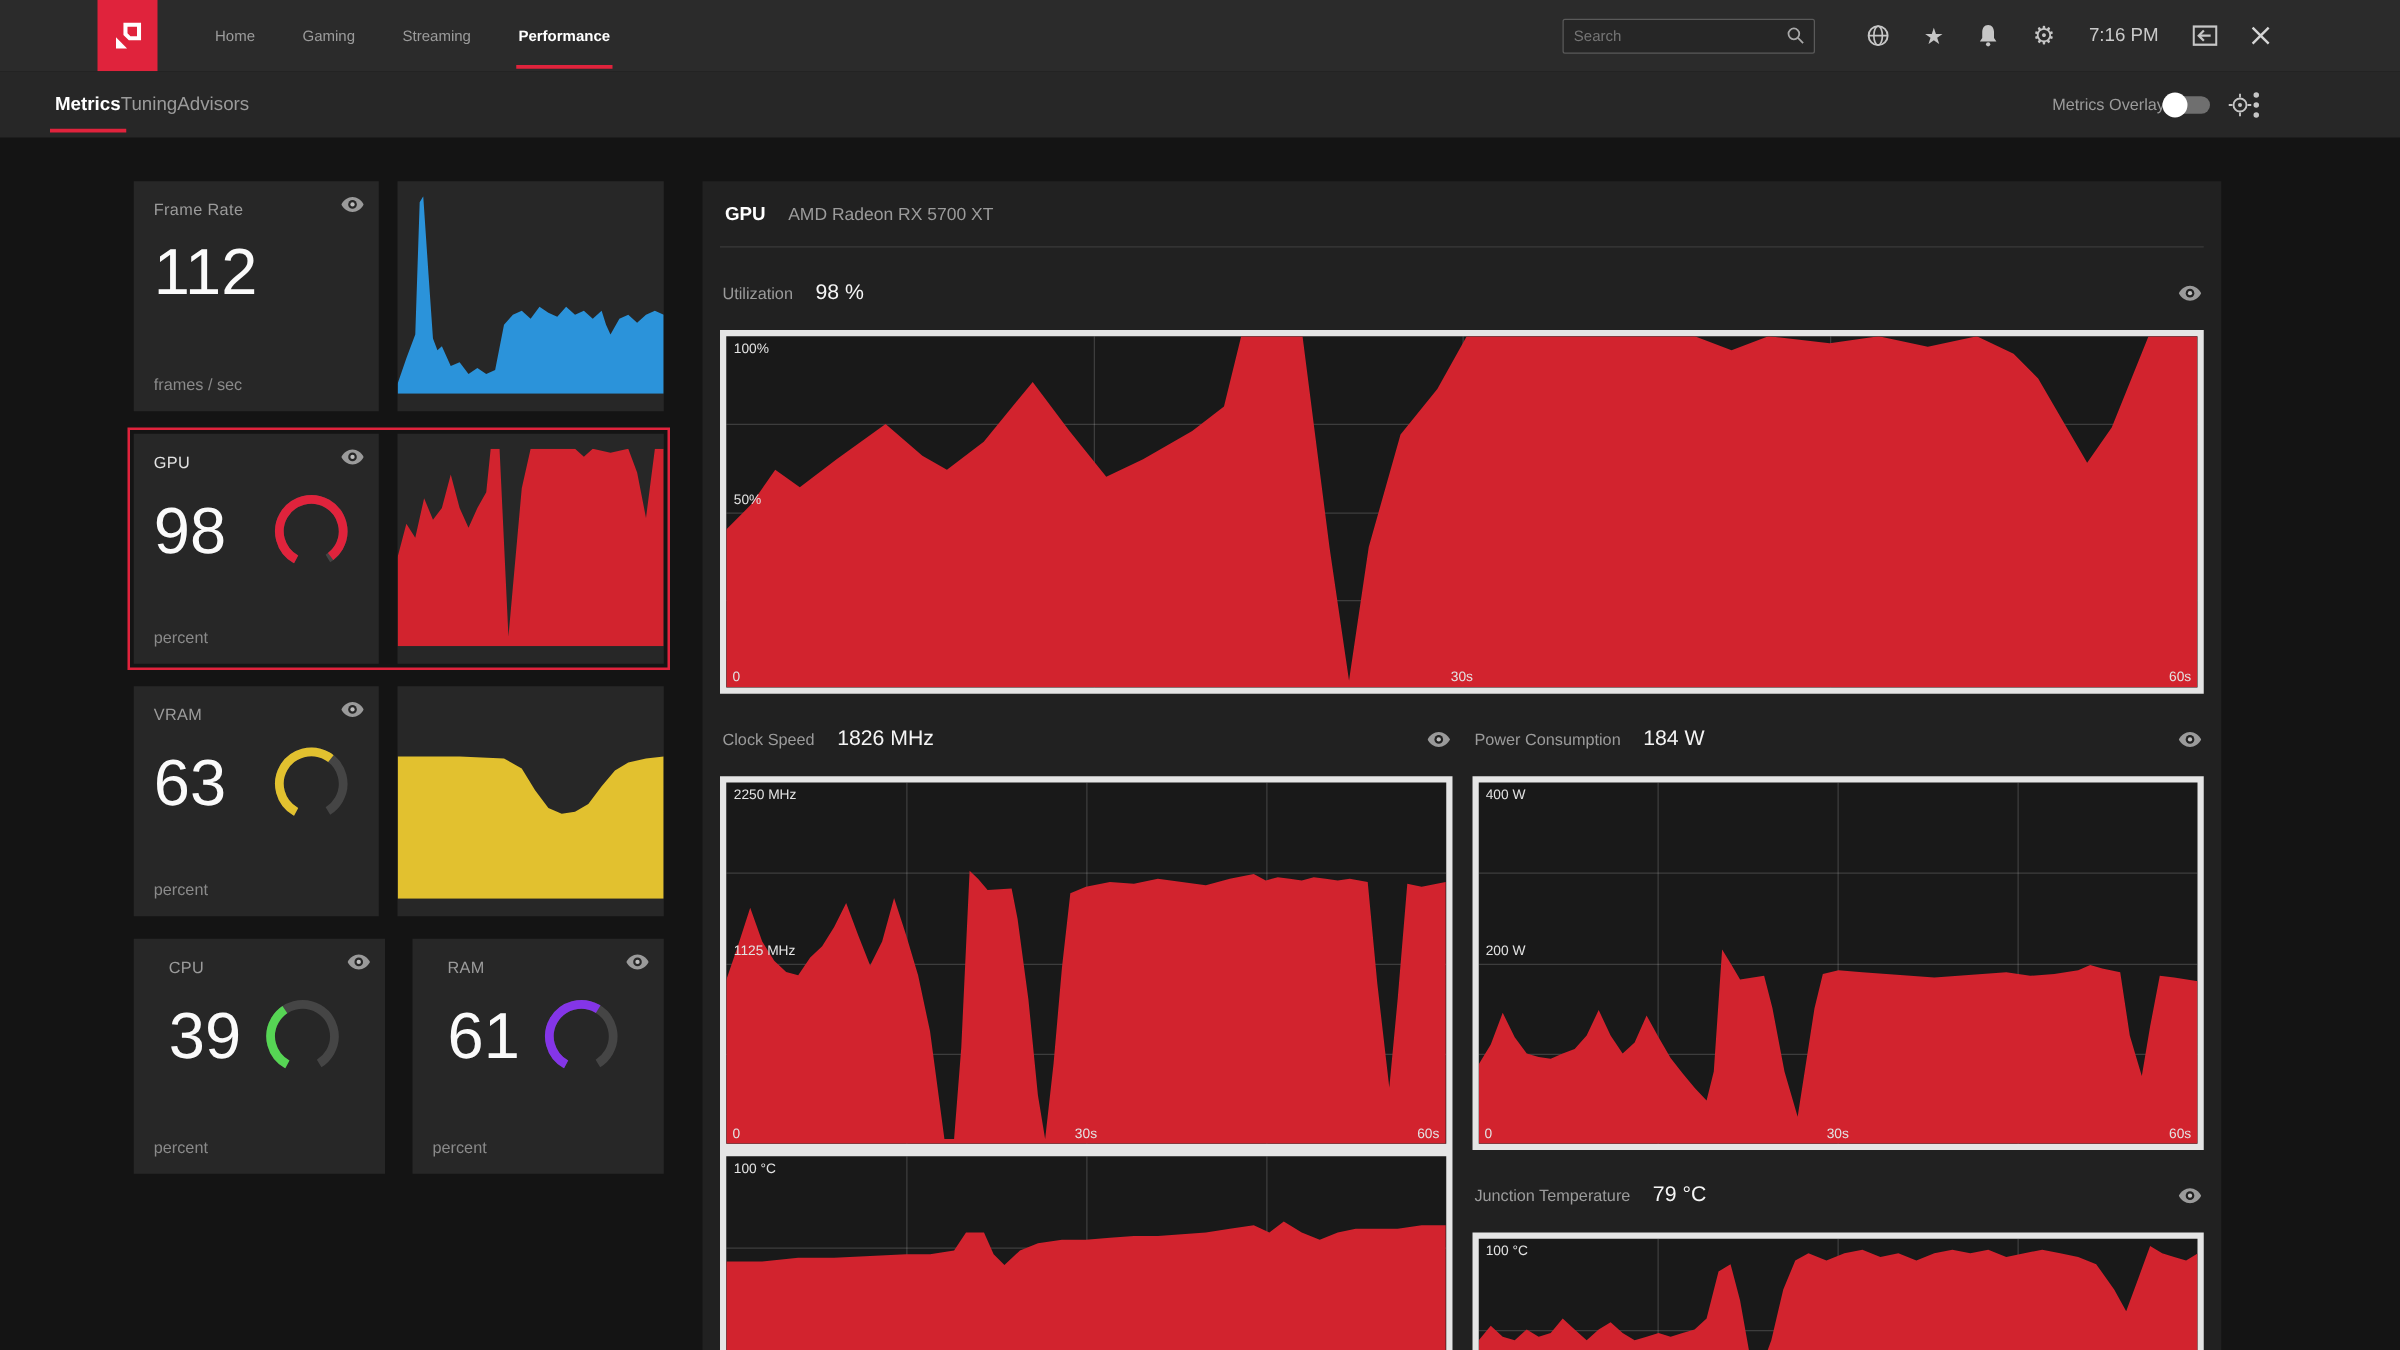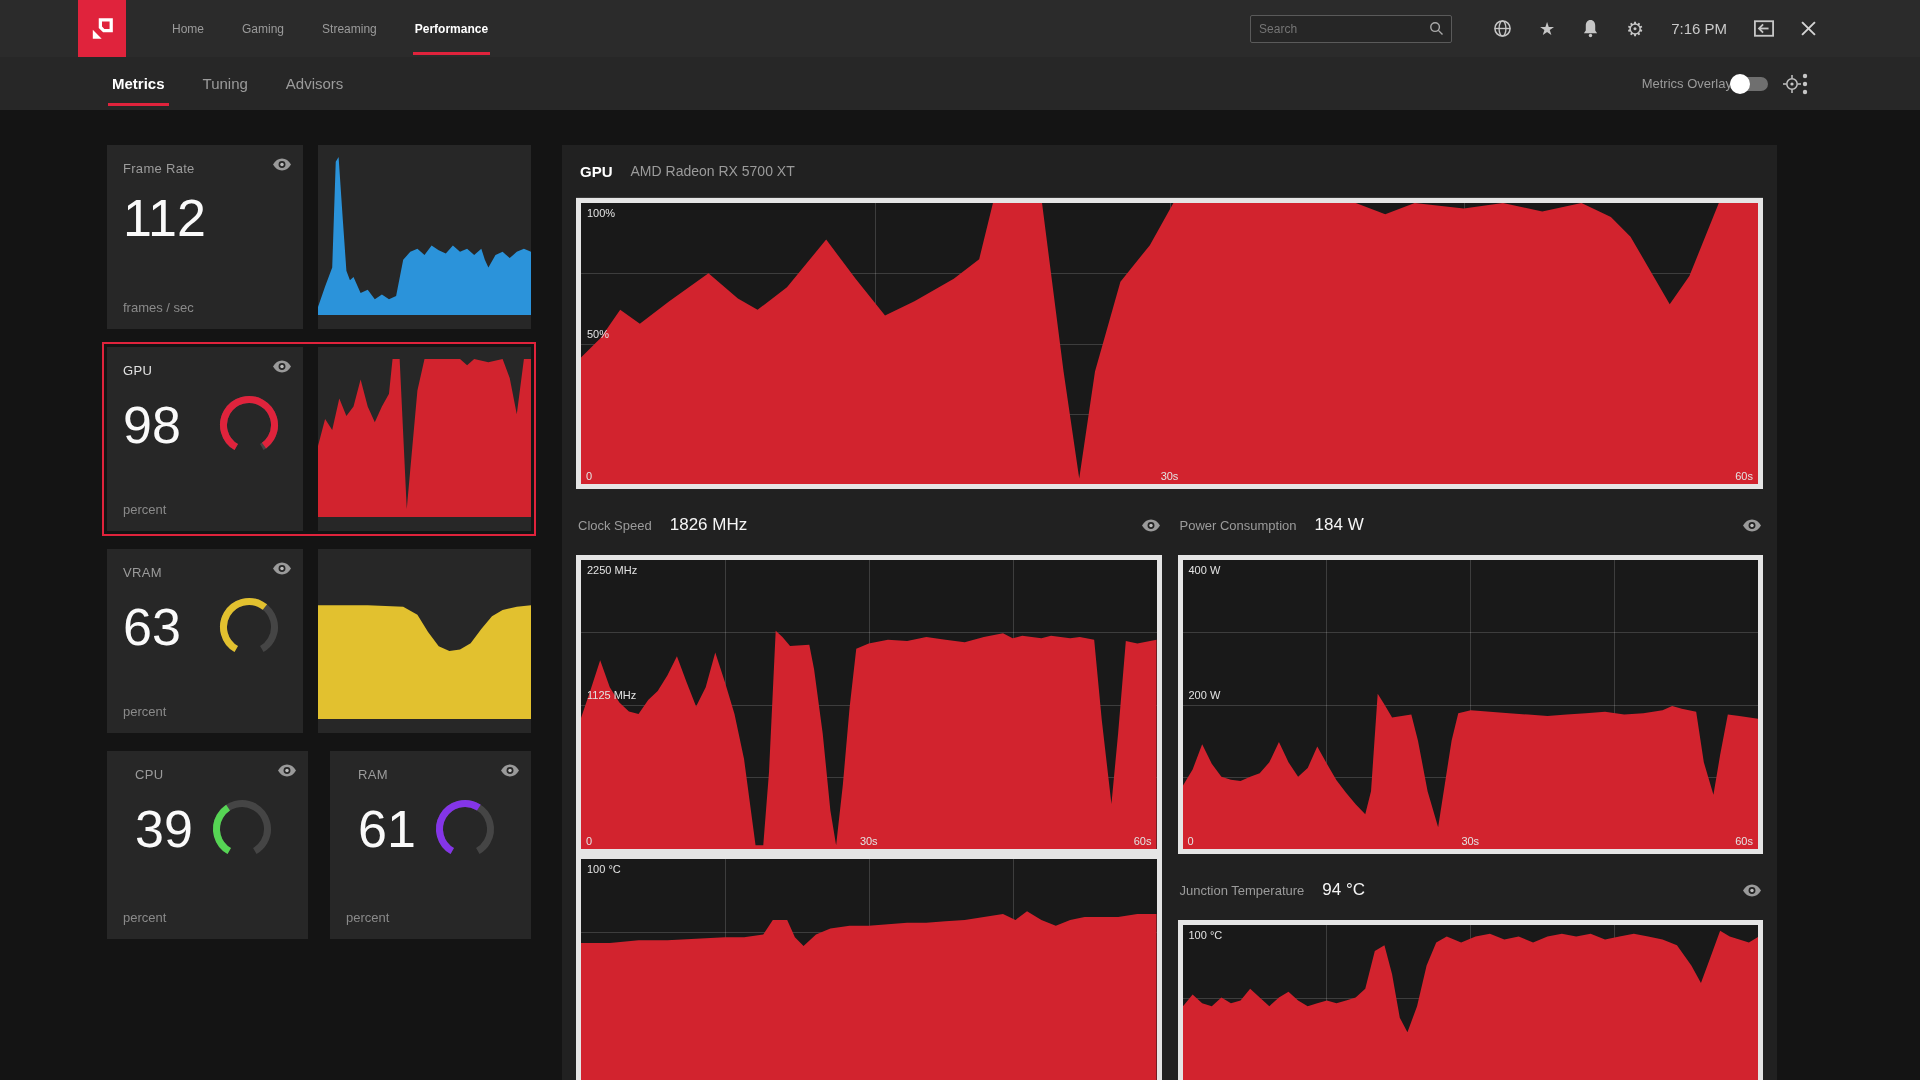--- a/index.html
+++ b/index.html
@@ -12,21 +12,21 @@
   .topnav .nav-item.active{color:#fff;font-weight:bold;}
   .topnav .nav-item.active::after{content:"";position:absolute;left:-2px;right:-2px;bottom:2px;height:3px;background:#e0233c;}
   .tb-right{margin-left:auto;display:flex;align-items:center;gap:27px;padding-right:104px;}
   .searchbox{width:200px;height:26px;border:1px solid #5a5a5a;border-radius:2px;display:flex;align-items:center;background:#262626;margin-right:14px;}
   .searchbox input{flex:1;background:transparent;border:none;outline:none;color:#bbb;font-size:12px;padding:0 8px;font-family:inherit;}
   .tb-icon{display:flex;align-items:center;justify-content:center;color:#c6c6c6;}
   .glyph{font-size:18px;color:#c6c6c6;line-height:1;}
   .time{font-size:15px;color:#c9c9c9;white-space:nowrap;}
   
   .subnav{height:53px;background:#272727;display:flex;align-items:center;position:relative;}
-  .tabs{display:flex;gap:38px;margin-left:112px;}
+  .tabs{display:flex;margin-left:44px;}
   .tab{position:relative;height:53px;display:flex;align-items:center;font-size:15px;color:#9b9b9b;}
   .tab.active{color:#fff;font-weight:bold;}
   .tab.active::after{content:"";position:absolute;left:-4px;right:-4px;bottom:4px;height:3px;background:#e0233c;}
   .sn-right{margin-left:auto;display:flex;align-items:center;padding-right:112px;}
   .overlay-label{font-size:13px;color:#9b9b9b;}
   .toggle{width:36px;height:14px;background:#6f6f6f;border-radius:7px;position:relative;margin-right:14px;}
   .toggle .knob{position:absolute;left:-2px;top:-3px;width:20px;height:20px;border-radius:50%;background:#fff;}
   
   .content{display:flex;padding:35px 0 0 107px;gap:31px;height:935px;overflow:hidden;}
   .cards{width:424px;display:flex;flex-direction:column;gap:18px;flex:0 0 auto;}
@@ -292,20 +292,31 @@
       </div>
     </div>
   </aside>
 
   <section class="panel">
     <div class="panel-head">
       <span class="device-type">GPU</span>
       <span class="device-name">AMD Radeon RX 5700 XT</span>
     </div>
 
+    <div class="sec-head">
+      <span class="sec-label">Utilization</span>
+      <span class="sec-value">98 %</span>
+      <span class="sec-eye">
+        <svg width="18" height="13" viewBox="0 0 24 16">
+            <path d="M12 0C7 0 3 3 0 8c3 5 7 8 12 8s9-3 12-8c-3-5-7-8-12-8z" fill="#9a9a9a"></path>
+            <circle cx="12" cy="8" r="4.6" fill="#212121"></circle>
+            <circle cx="12" cy="8" r="2.3" fill="#bdbdbd"></circle>
+          </svg>
+      </span>
+    </div>
     <div class="chart big">
         <div class="gl glh" style="top: 25%;"></div>
         <div class="gl glv" style="left: 25%;"></div>
         <div class="gl glh" style="top: 50%;"></div>
         <div class="gl glv" style="left: 50%;"></div>
         <div class="gl glh" style="top: 75%;"></div>
         <div class="gl glv" style="left: 75%;"></div>
         <svg viewBox="0 0 100 100" preserveAspectRatio="none" class="area">
           <polygon points="0,100 0.00,55.00 1.67,48.00 3.33,38.00 5.00,43.00 7.50,35.00 10.83,25.00 13.33,34.00 15.00,38.00 17.50,30.00 20.83,13.00 23.33,27.00 25.83,40.00 28.33,35.00 31.67,27.00 33.83,20.00 35.00,0.00 39.17,0.00 41.00,60.00 42.33,98.00 43.67,60.00 45.83,28.00 48.33,15.00 50.33,0.00 65.83,0.00 68.33,4.00 70.83,0.00 75.00,2.00 78.33,0.00 81.67,3.00 85.00,0.00 87.50,5.00 89.17,12.00 92.50,36.00 94.17,26.00 96.67,0.00 100.00,0.00 100,100" fill="#d2232e"></polygon>
         </svg>
@@ -386,21 +397,21 @@
             <div class="gl glv" style="left: 75%;"></div>
             <svg viewBox="0 0 100 100" preserveAspectRatio="none" class="area">
               <polygon points="0,100 0.00,29.00 5.00,29.00 10.00,28.00 15.00,28.00 20.00,27.50 25.00,27.00 28.33,27.00 31.67,26.00 33.33,21.00 35.83,21.00 37.17,27.00 38.67,30.00 40.83,26.00 43.33,24.00 46.67,23.00 50.00,23.00 53.33,22.50 56.67,22.00 60.00,22.00 63.33,21.50 66.67,21.00 70.00,20.00 73.33,19.00 75.50,21.00 77.50,18.00 80.00,21.00 82.50,23.00 85.00,21.00 87.50,20.00 90.00,20.00 93.33,20.00 96.67,19.00 100.00,19.00 100,100" fill="#d2232e"></polygon>
             </svg>
             <span class="axl ytop">100 °C</span>
           </div>
       </div>
       <div class="half">
         <div class="sec-head">
           <span class="sec-label">Junction Temperature</span>
-          <span class="sec-value">94 °C</span>
+          <span class="sec-value">79 °C</span>
           <span class="sec-eye">
             <svg width="18" height="13" viewBox="0 0 24 16">
                 <path d="M12 0C7 0 3 3 0 8c3 5 7 8 12 8s9-3 12-8c-3-5-7-8-12-8z" fill="#9a9a9a"></path>
                 <circle cx="12" cy="8" r="4.6" fill="#212121"></circle>
                 <circle cx="12" cy="8" r="2.3" fill="#bdbdbd"></circle>
               </svg>
           </span>
         </div>
         <div class="chart">
             <div class="gl glh" style="top: 25%;"></div>

